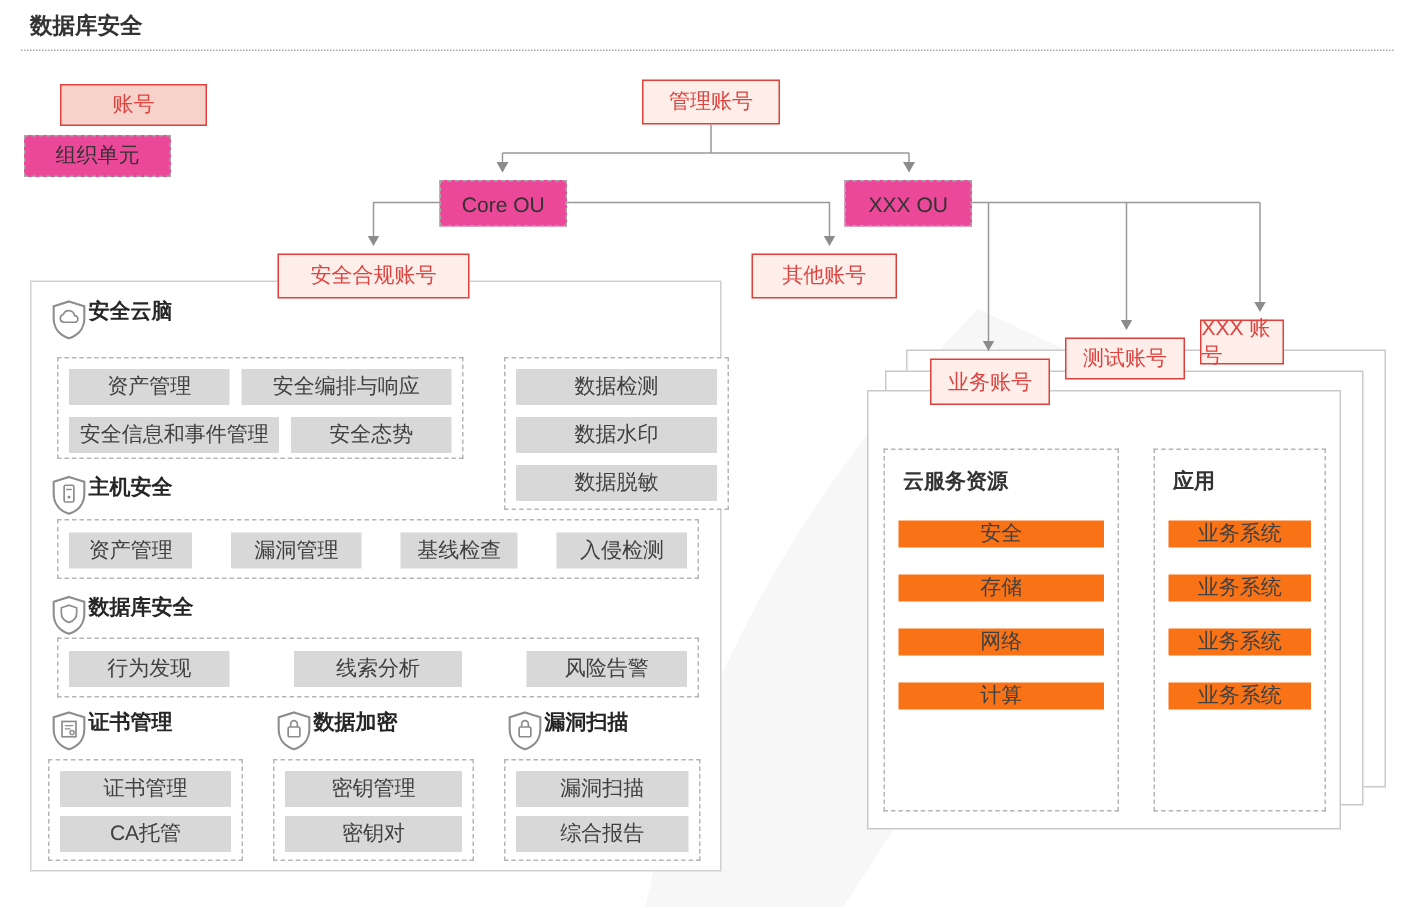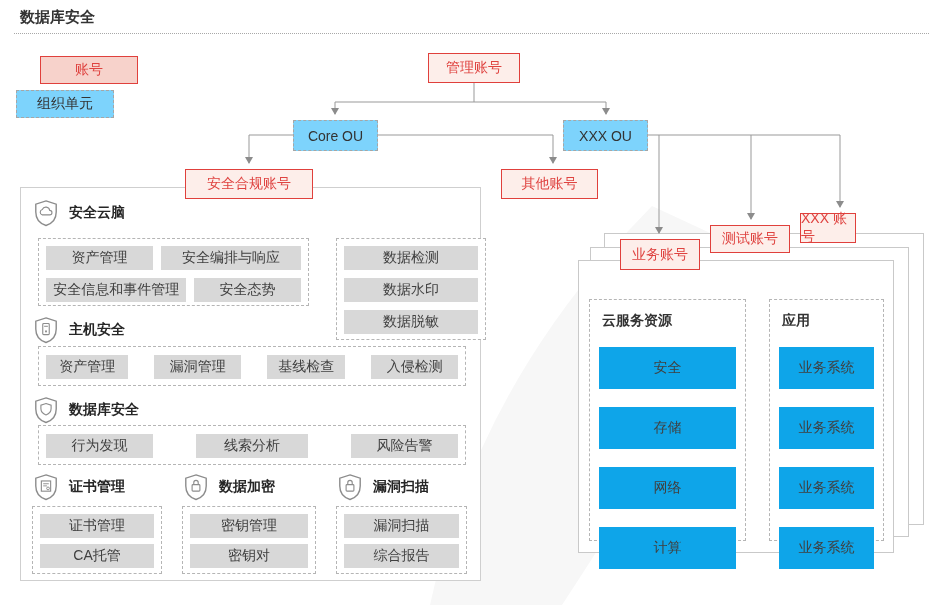--- a/index.html
+++ b/index.html
@@ -5,32 +5,32 @@
   html,body{margin:0;padding:0;background:#fff;}
   .canvas{position:relative;width:943px;height:605px;background:#fff;overflow:hidden;
           font-family:"Liberation Sans","DejaVu Sans",sans-serif;}
   .abs{position:absolute;box-sizing:border-box;}
   .title{font-size:15px;font-weight:600;color:#333;}
   .divider{border-top:1px dotted #a8a8a8;height:0;}
   .red-box{display:flex;align-items:center;justify-content:center;
            border:1px solid #e0403c;background:#fdeeea;color:#df4340;font-size:14px;}
   .legend-account{background:#f7d2cb;margin-left:24px;}
   .dashed-box{display:flex;align-items:center;justify-content:center;
-              border:1px dashed #a6a6a6;background:#7dd3fc;color:#333;font-size:14px;}
+              border:1px dashed #a6a6a6;background:#ec4899;color:#333;font-size:14px;}
   .panel{border:1px solid #cfcfcf;background:#fff;}
   .card{border:1px solid #c9c9c9;background:#fff;}
-  .section-header{display:flex;align-items:center;gap:10px;font-size:14px;color:#262626;font-weight:600;}
+  .section-header{display:flex;font-size:14px;color:#262626;font-weight:600;}
   .dashed-container{border:1px dashed #b5b5b5;background:#fff;}
   .gray-item{background:#d8d8d8;color:#404040;font-size:14px;height:24px;
              display:flex;align-items:center;justify-content:center;}
   .row2{display:flex;justify-content:space-between;}
   .pad7{padding:7px;}
   .conn{pointer-events:none;}
   .res-label{font-size:14px;font-weight:600;color:#333;height:20px;line-height:20px;margin:10px 0 17px 3px;}
-  .res-item{height:42px;margin:0 0 18px 0;background:#0ea5e9;color:#404040;font-size:14px;
+  .res-item{height:18px;margin:0 0 18px 0;background:#f97316;color:#404040;font-size:14px;
             display:flex;align-items:center;justify-content:center;}
   .icon svg{display:block;}
   .z0{z-index:0}.z2{z-index:2}.z3{z-index:3}.z4{z-index:4}
 </style>
 </head>
 <body>
 
 <div class="canvas">
 
   <svg class="abs z0" width="943" height="605" style="left:0;top:0;">

